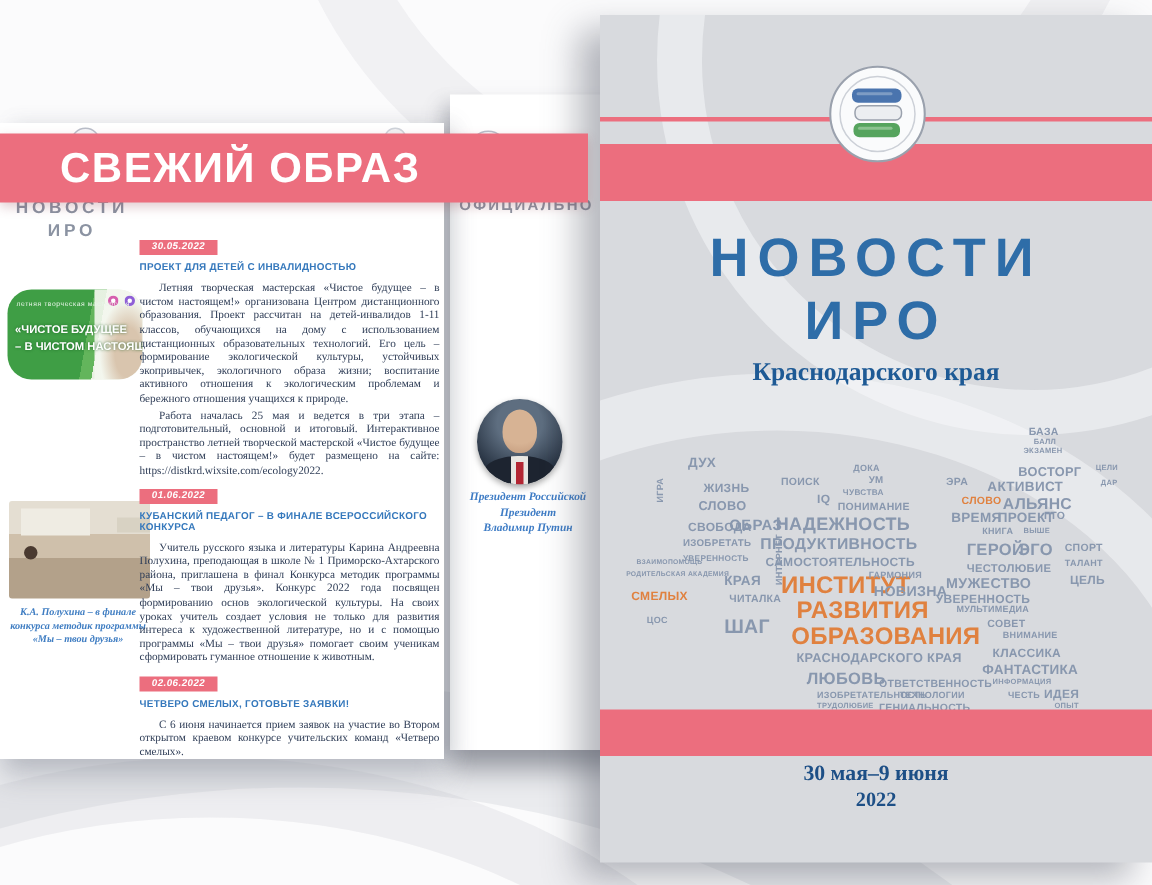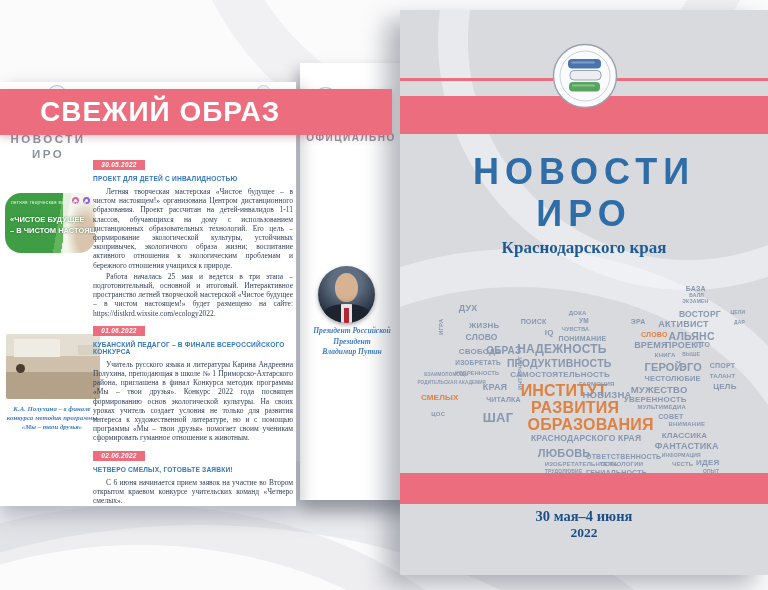--- a/index.html
+++ b/index.html
@@ -259,21 +259,21 @@
         <span class="cw" style="left: 54%; top: 90%; font-size: 6px;">ТЕХНОЛОГИИ</span>
         <span class="cw" style="left: 38%; top: 94%; font-size: 5px;">ТРУДОЛЮБИЕ</span>
         <span class="cw" style="left: 50%; top: 94%; font-size: 7px;">ГЕНИАЛЬНОСТЬ</span>
         <span class="cw" style="left: 37%; top: 98%; font-size: 5px;">НАСТОЙЧИВОСТЬ</span>
         <span class="cw" style="left: 52%; top: 98%; font-size: 7px;">ОТКРЫТИЕ</span>
         <span class="cw" style="left: 42%; top: 102%; font-size: 5px;">ЭНЕРГИЯ</span>
         <span class="cw" style="left: 56%; top: 102%; font-size: 5px;">ДУША</span>
       </div>
     <div class="cover-band band2">
     </div>
-    <div class="cover-date d1">30 мая–4 июня</div>
+    <div class="cover-date d1">30 мая–9 июня</div>
     <div class="cover-date d2">2022</div>
   </section>
 
   <div class="banner">
     <span>СВЕЖИЙ ОБРАЗ</span>
   </div>
 
 </div>
 
 </body></html>

